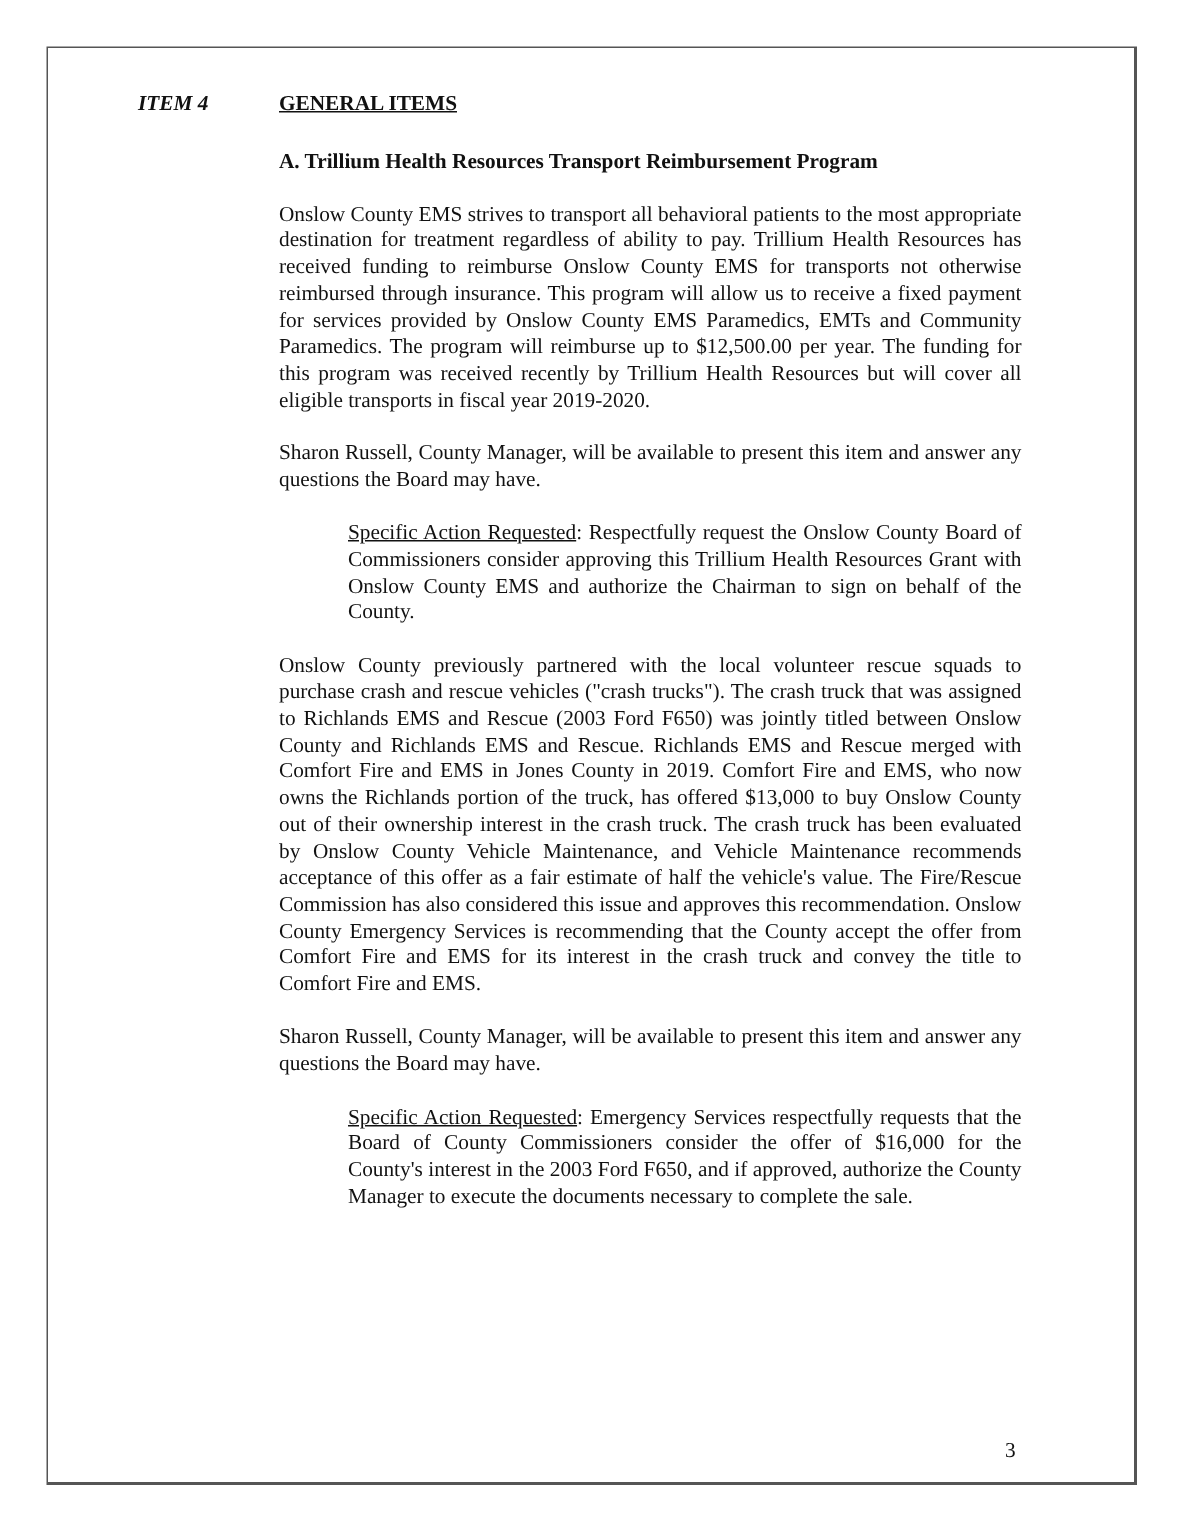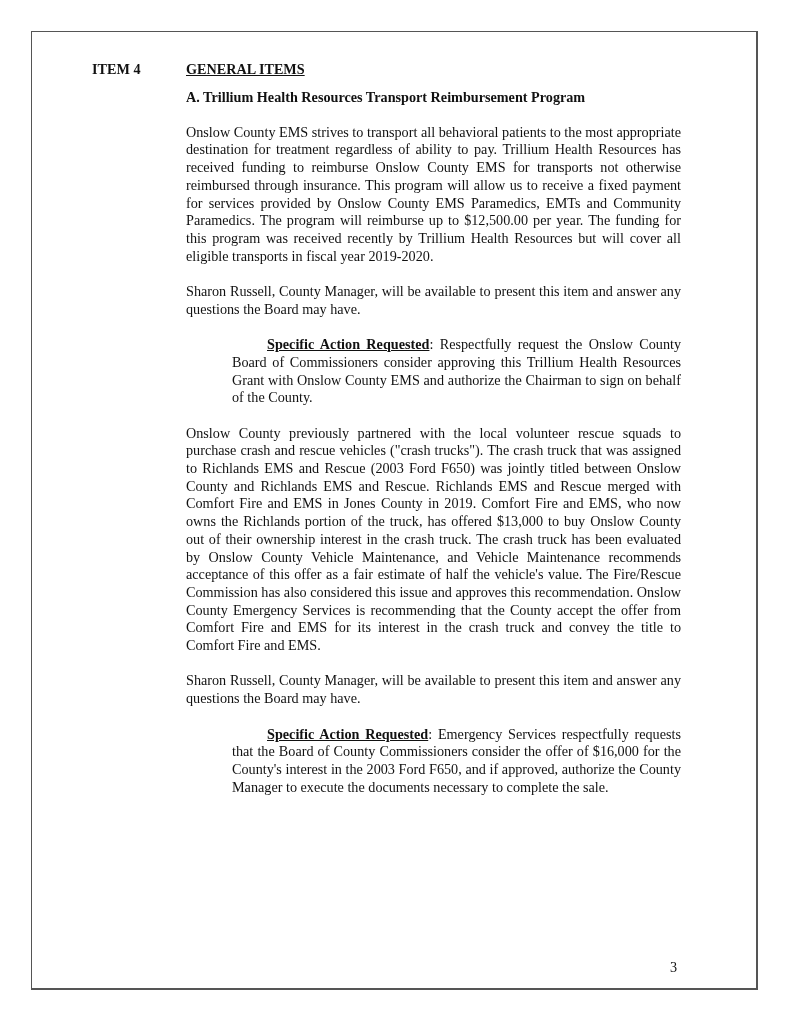--- a/index.html
+++ b/index.html
@@ -1,27 +1,27 @@
 <!DOCTYPE html>
 <html><head>
   <meta charset="utf-8">
   <style>
     html, body { margin: 0; padding: 0; background: #ffffff; }
     body { width: 791px; height: 1023px; position: relative; overflow: hidden;
            font-family: "Liberation Serif", "DejaVu Serif", serif; color: #111; }
     .frame { position: absolute; left: 31px; top: 31px; width: 727px; height: 959px;
              border-left: 1px solid #555; border-top: 1px solid #555;
              border-right: 2px solid #555; border-bottom: 2px solid #555; box-sizing: border-box; }
-    .item-label { position: absolute; left: 92px; top: 61px; font-weight: bold; font-size: 14.2px; }
+    .item-label { position: absolute; left: 92px; top: 61px; font-weight: bold; font-size: 14.2px; font-style: italic; }
     .item-title { position: absolute; left: 186px; top: 61px; font-weight: bold; font-size: 14.2px; text-decoration: underline; }
-    .content { position: absolute; left: 186px; top: 89px; width: 495px; font-size: 14.2px; line-height: 17.7px; }
+    .content { position: absolute; left: 186px; top: 100px; width: 495px; font-size: 14.2px; line-height: 17.7px; }
     .sec-head { font-weight: bold; margin: 0 0 17px 0; }
     p { margin: 0 0 17.7px 0; text-align: justify; }
     .action { margin-left: 46px; text-align: justify; }
-    .action-label { font-weight: bold; text-decoration: underline; margin-left: 35px; }
+    .action-label { font-weight: normal; text-decoration: underline; }
     .page-num { position: absolute; left: 670px; top: 959px; font-size: 14.2px; }
   </style>
 </head>
 <body>
 
 <div class="frame"></div>
 
 <div class="item-label">ITEM 4</div>
 <div class="item-title">GENERAL ITEMS</div>
 

